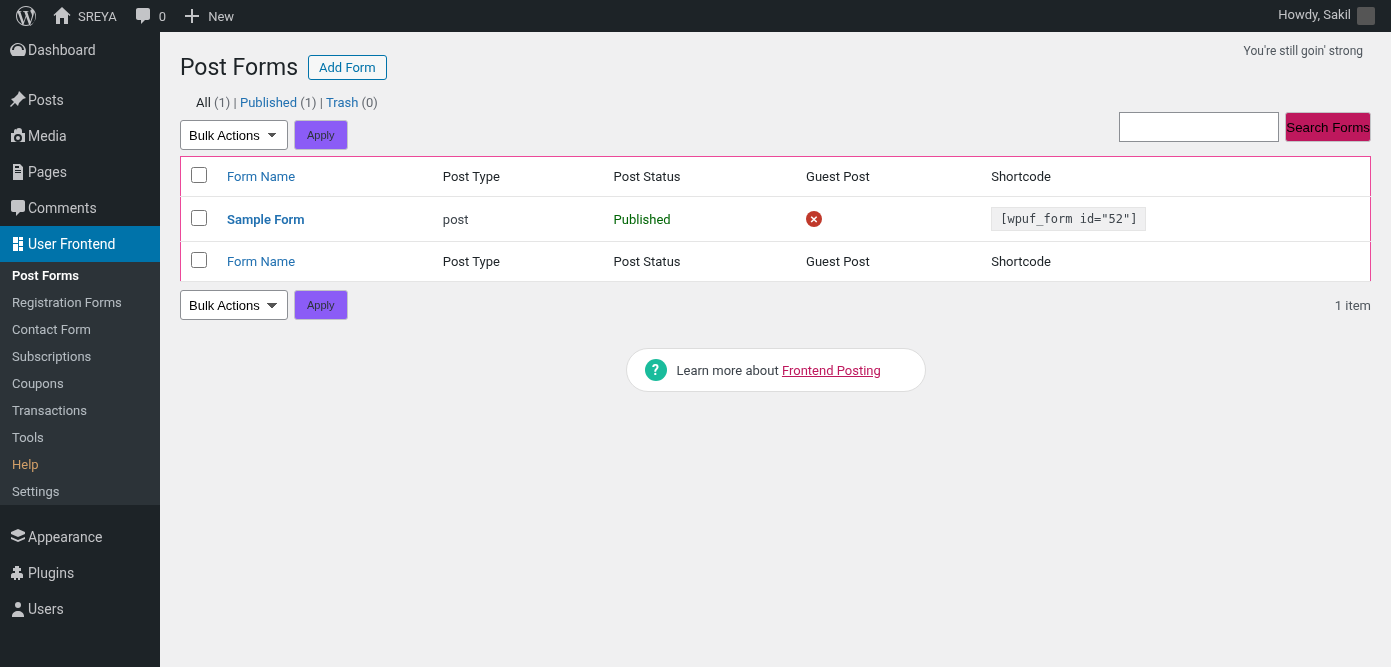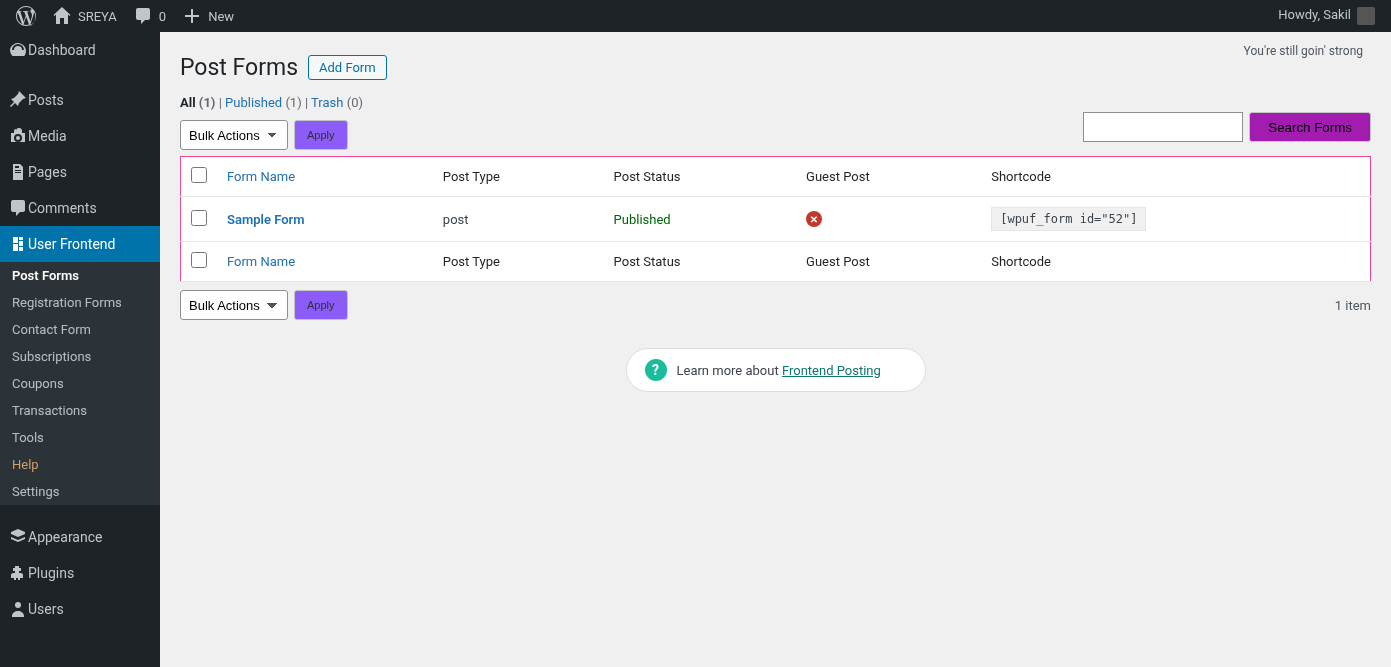--- a/index.html
+++ b/index.html
@@ -20,42 +20,42 @@
 .submenu-item.current { color: #fff; font-weight: 600; }
 .submenu-item.highlight { color: #d19f68; }
 .content { flex: 1; padding: 10px 20px 20px 20px; position: relative; }
 .notice-right { position: absolute; top: 12px; right: 28px; font-size: 12px; color: #50575e; }
 .heading-row { display: flex; align-items: center; gap: 10px; margin: 12px 0 14px 0; }
 .page-title { font-size: 23px; font-weight: 400; color: #1d2327; }
 .button { display: inline-block; padding: 4px 10px; font-size: 13px; border: 1px solid #2271b1; color: #2271b1; background: #f6f7f7; border-radius: 3px; cursor: pointer; text-decoration: none; }
 .button-add { border-color: #0073aa; color: #0073aa; }
 .subsubsub { margin-bottom: 10px; font-size: 13px; color: #646970; }
 .subsubsub a { color: #2271b1; text-decoration: none; }
-.subsubsub .current { color: #1d2327; font-weight: 700; }
+.subsubsub .current { color: #1d2327; font-weight: 400; margin-left: 16px; }
 .subsubsub .count { color: #646970; }
 .tablenav { display: flex; align-items: center; margin-bottom: 6px; }
 .bulk-select { padding: 2px 26px 2px 8px; font-size: 13px; border: 1px solid #8c8f94; background: #fff; border-radius: 3px; height: 30px; appearance: none; -webkit-appearance: none; background-image: linear-gradient(45deg, transparent 50%, #555 50%), linear-gradient(135deg, #555 50%, transparent 50%); background-position: calc(100% - 15px) 12px, calc(100% - 10px) 12px; background-size: 5px 5px; background-repeat: no-repeat; }
 .apply-btn { margin-left: 6px; padding: 4px 12px; height: 30px; font-size: 11px; border: 1px solid #c3c4c7; color: #2c3338; background: #8b5cf6; border-radius: 3px; cursor: pointer; }
 .item-count { margin-left: auto; font-size: 13px; color: #50575e; }
 .search-area { display: flex; gap: 6px; margin-bottom: 8px; justify-content: flex-end; position: absolute; right: 20px; top: 80px; }
 .search-input { width: 160px; height: 30px; border: 1px solid #8c8f94; padding: 0 8px; background: #fff; }
-.search-btn { padding: 4px 18px; border: 1px solid #c3c4c7; background: #a21caf; border-radius: 3px; cursor: pointer; height: 30px; }
+.search-btn { padding: 4px 0; border: 1px solid #c3c4c7; background: #be185d; border-radius: 3px; cursor: pointer; height: 30px; }
 table.wp-list { width: 100%; border-collapse: collapse; background: #fff; border: 1px solid #ec4899; font-size: 13px; }
 table.wp-list th, table.wp-list td { text-align: left; padding: 10px 10px; border-bottom: 1px solid #e5e5e5; }
 table.wp-list thead th, table.wp-list tfoot th { font-weight: 400; color: #2271b1; }
 table.wp-list thead th:first-child, table.wp-list tfoot th:first-child, table.wp-list td:first-child { width: 30px; text-align: center; }
 table.wp-list thead th:nth-child(2), table.wp-list tfoot th:nth-child(2) { color: #2271b1; }
 table.wp-list th.nolabel { color: #1d2327; }
 .row-title { color: #2271b1; font-weight: 600; text-decoration: none; }
 .status-published { color: #006505; }
 .shortcode-box { display: inline-block; background: #f0f0f1; border: 1px solid #e5e5e5; padding: 4px 8px; font-family: Consolas, Monaco, monospace; font-size: 12px; }
 .guest-no { display: inline-flex; width: 16px; height: 16px; background: #c0392b; border-radius: 50%; align-items: center; justify-content: center; color: #fff; font-size: 10px; font-weight: bold; }
 .learn-box { margin: 28px auto 0 auto; width: 300px; border: 1px solid #ddd; border-radius: 24px; padding: 10px 18px; display: flex; align-items: center; gap: 10px; background: #fff; }
 .help-circle { width: 22px; height: 22px; background: #1abc9c; border-radius: 50%; color: #fff; display: flex; align-items: center; justify-content: center; font-weight: bold; font-size: 14px; }
-.learn-link { color: #0f766e; text-decoration: underline; }
+.learn-link { color: #be185d; text-decoration: underline; }
 input[type="checkbox"] { width: 16px; height: 16px; border: 1px solid #8c8f94; }
 .avatar-sm { width: 18px; height: 18px; background: #555; border-radius: 2px; }
 </style>
 </head>
 <body>
 
 <div class="admin-bar">
   <div class="admin-bar-left">
     <div class="admin-bar-item">
       <span class="menu-icon">

